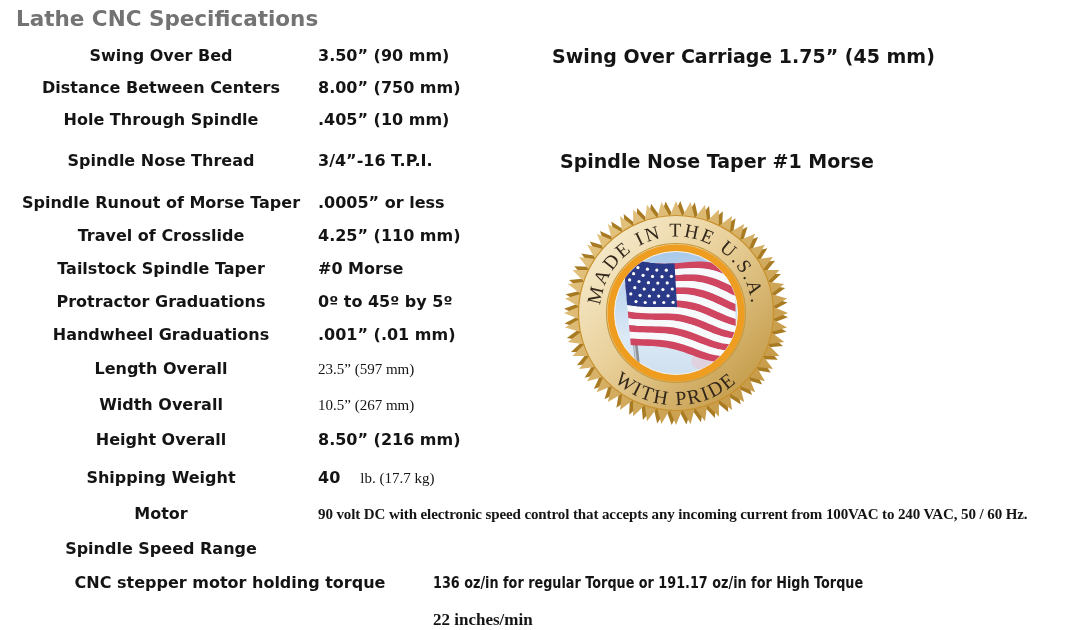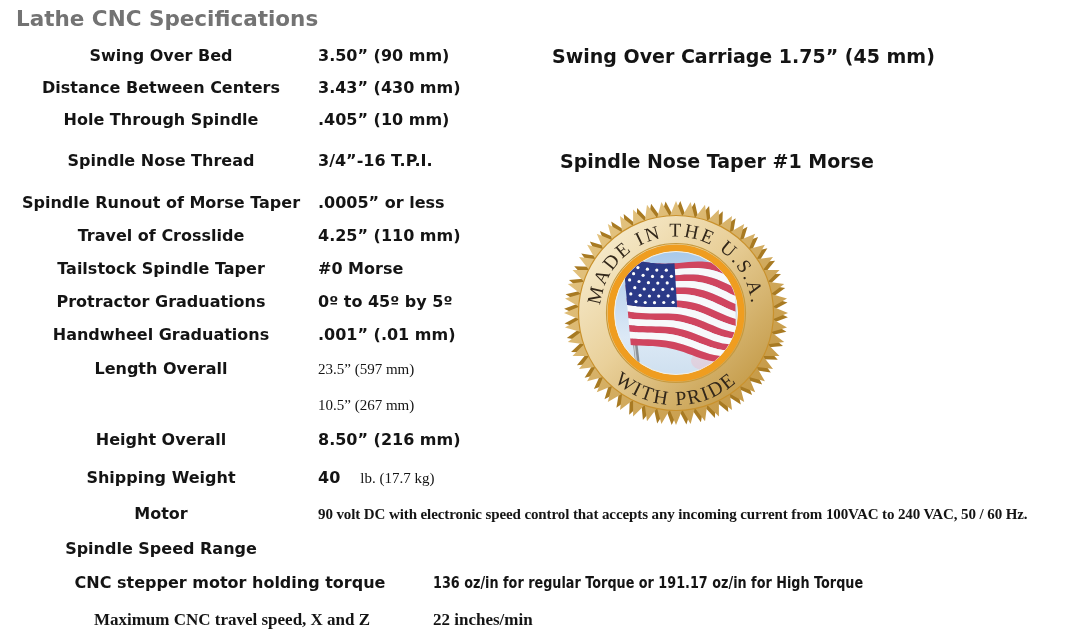--- a/index.html
+++ b/index.html
@@ -32,21 +32,21 @@
 <div class="page-title">Lathe CNC Specifications</div>
 
 <div class="row" style="top:46px">
   <div class="lbl">Swing Over Bed</div>
   <div class="val">3.50” (90 mm)</div>
   <div class="side" style="left:552px">Swing Over Carriage 1.75” (45 mm)</div>
 </div>
 
 <div class="row" style="top:78px">
   <div class="lbl">Distance Between Centers</div>
-  <div class="val">3.43” (430 mm)</div>
+  <div class="val">8.00” (750 mm)</div>
 </div>
 
 <div class="row" style="top:110px">
   <div class="lbl">Hole Through Spindle</div>
   <div class="val">.405” (10 mm)</div>
 </div>
 
 <div class="row" style="top:151px">
   <div class="lbl">Spindle Nose Thread</div>
   <div class="val">3/4”-16 T.P.I.</div>
@@ -77,20 +77,21 @@
   <div class="lbl">Handwheel Graduations</div>
   <div class="val">.001” (.01 mm)</div>
 </div>
 
 <div class="row" style="top:359px">
   <div class="lbl">Length Overall</div>
   <div class="val-serif">23.5” (597 mm)</div>
 </div>
 
 <div class="row" style="top:395px">
+  <div class="lbl">Width Overall</div>
   <div class="val-serif">10.5” (267 mm)</div>
 </div>
 
 <div class="row" style="top:430px">
   <div class="lbl">Height Overall</div>
   <div class="val">8.50” (216 mm)</div>
 </div>
 
 <div class="row" style="top:468px">
   <div class="lbl">Shipping Weight</div>
@@ -107,21 +108,20 @@
 <div class="row" style="top:539px">
   <div class="lbl">Spindle Speed Range</div>
 </div>
 
 <div class="row" style="top:573px">
   <div class="lbl-wide">CNC stepper motor holding torque</div>
   <div class="val-narrow">136 oz/in for regular Torque or 191.17 oz/in for High Torque</div>
 </div>
 
 <div class="row" style="top:610px">
-  <div class="lbl-serif">Maximum CNC travel speed, X and Z</div>
   <div class="val-serif-bold">22 inches/min</div>
 </div>
 
 <svg id="seal" width="230" height="230" viewBox="0 0 230 230" style="position:absolute;left:561px;top:198px" xmlns="http://www.w3.org/2000/svg">
   <defs>
     <linearGradient id="bandG" x1="0" y1="0" x2="1" y2="1">
       <stop offset="0" stop-color="#faf3dc"></stop>
       <stop offset="0.45" stop-color="#e9d09a"></stop>
       <stop offset="1" stop-color="#bb8e35"></stop>
     </linearGradient>

